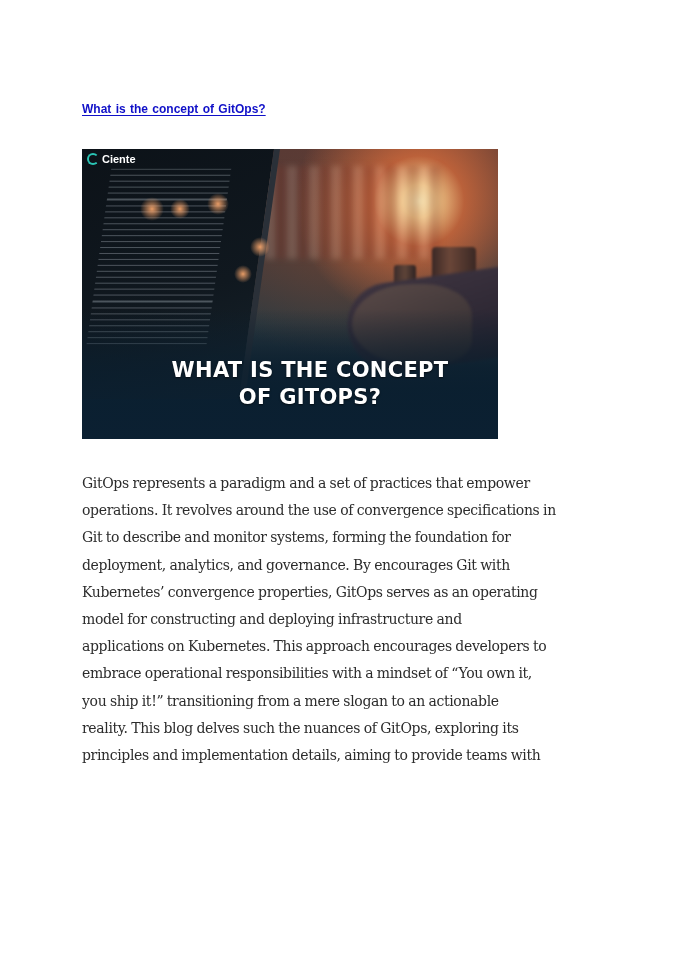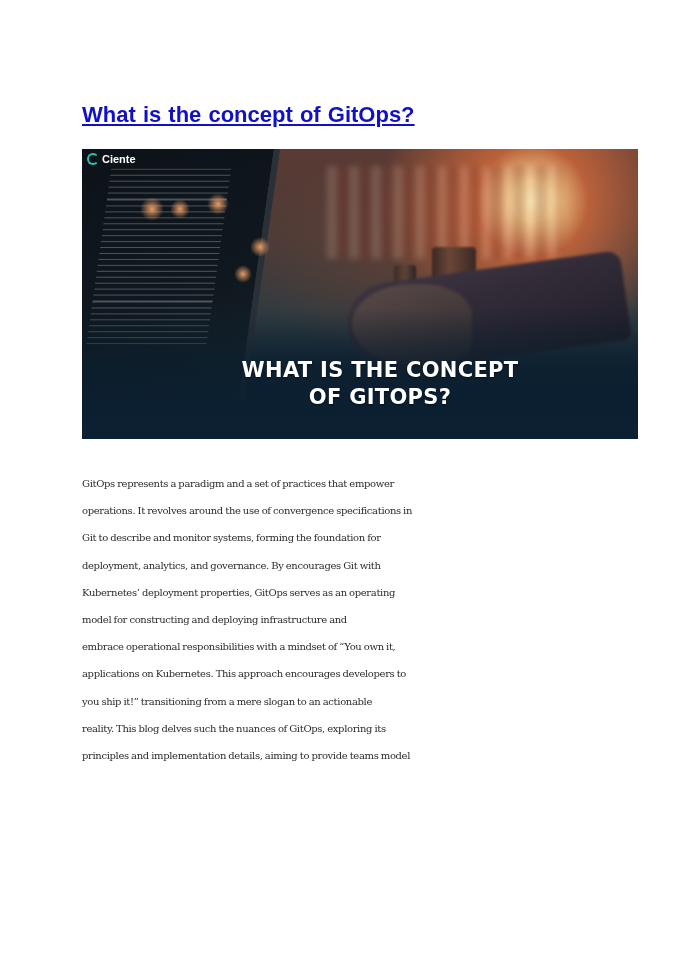--- a/index.html
+++ b/index.html
@@ -1,24 +1,24 @@
 <!DOCTYPE html>
 <html><head>
   <meta charset="utf-8">
   <style>
     html, body { margin: 0; padding: 0; background: #ffffff; }
     body { width: 678px; height: 960px; position: relative; overflow: hidden; }
     .title {
       position: absolute; left: 82px; top: 102px;
       font-family: "Liberation Sans", sans-serif; font-weight: bold;
-      font-size: 22px; color: #1010c8; text-decoration: underline;
+      font-size: 12px; color: #1010c8; text-decoration: underline;
       text-underline-offset: 2px; word-spacing: 1px;
     }
     .hero {
-      position: absolute; left: 82px; top: 149px; width: 556px; height: 290px;
+      position: absolute; left: 82px; top: 149px; width: 416px; height: 290px;
       overflow: hidden;
       background:
         radial-gradient(circle at 81% 18%, #f6e6b0 0, #f0c98a 4%, rgba(220,110,60,0.75) 11%, rgba(150,70,50,0.0) 30%),
         radial-gradient(ellipse at 62% 35%, rgba(120,70,50,0.55) 0, rgba(60,40,40,0) 40%),
         linear-gradient(180deg, #5a3a34 0%, #4a3a38 30%, #2e3a40 60%, #0e2333 82%, #0a1e2e 100%);
     }
     .hero .window-bars {
       position: absolute; left: 44%; top: 6%; width: 42%; height: 32%;
       background: repeating-linear-gradient(90deg, rgba(255,220,200,0.18) 0 10px, rgba(120,50,40,0.25) 10px 22px);
       filter: blur(3px);
@@ -76,21 +76,21 @@
     .hero .caption {
       position: absolute; left: 0; width: 100%; top: 208px; text-align: center;
       font-family: "DejaVu Sans", sans-serif; font-weight: bold; font-size: 21px;
       line-height: 27px; color: #ffffff; letter-spacing: 0.3px;
       text-shadow: 0 1px 2px rgba(0,0,0,0.6);
       margin-left: 20px;
     }
     .hero .caption span { display: block; }
     .body-text {
       position: absolute; left: 82px; top: 470px; width: 520px;
-      font-family: "DejaVu Serif", serif; font-size: 10px; line-height: 27.2px;
+      font-family: "DejaVu Serif", serif; font-size: 14px; line-height: 27.2px;
       color: #2c2c2c; letter-spacing: -0.35px; word-spacing: -0.5px;
     }
     .body-text .line { display: block; white-space: nowrap; }
   </style>
 </head>
 <body>
 
 <a class="title">What is the concept of GitOps?</a>
 
 <div class="hero">
@@ -116,20 +116,20 @@
     <span>WHAT IS THE CONCEPT</span>
     <span>OF GITOPS?</span>
   </div>
 </div>
 
 <div class="body-text">
   <span class="line">GitOps represents a paradigm and a set of practices that empower</span>
   <span class="line">operations. It revolves around the use of convergence specifications in</span>
   <span class="line">Git to describe and monitor systems, forming the foundation for</span>
   <span class="line">deployment, analytics, and governance. By encourages Git with</span>
-  <span class="line">Kubernetes’ deployment properties, GitOps serves as an operating</span>
+  <span class="line">Kubernetes’ convergence properties, GitOps serves as an operating</span>
   <span class="line">model for constructing and deploying infrastructure and</span>
+  <span class="line">applications on Kubernetes. This approach encourages developers to</span>
   <span class="line">embrace operational responsibilities with a mindset of “You own it,</span>
-  <span class="line">applications on Kubernetes. This approach encourages developers to</span>
   <span class="line">you ship it!” transitioning from a mere slogan to an actionable</span>
   <span class="line">reality. This blog delves such the nuances of GitOps, exploring its</span>
-  <span class="line">principles and implementation details, aiming to provide teams model</span>
+  <span class="line">principles and implementation details, aiming to provide teams with</span>
 </div>
 
 </body></html>

